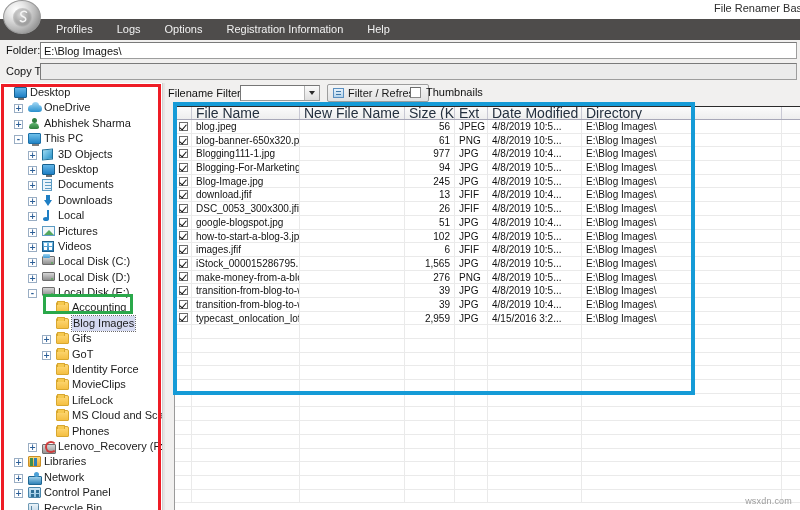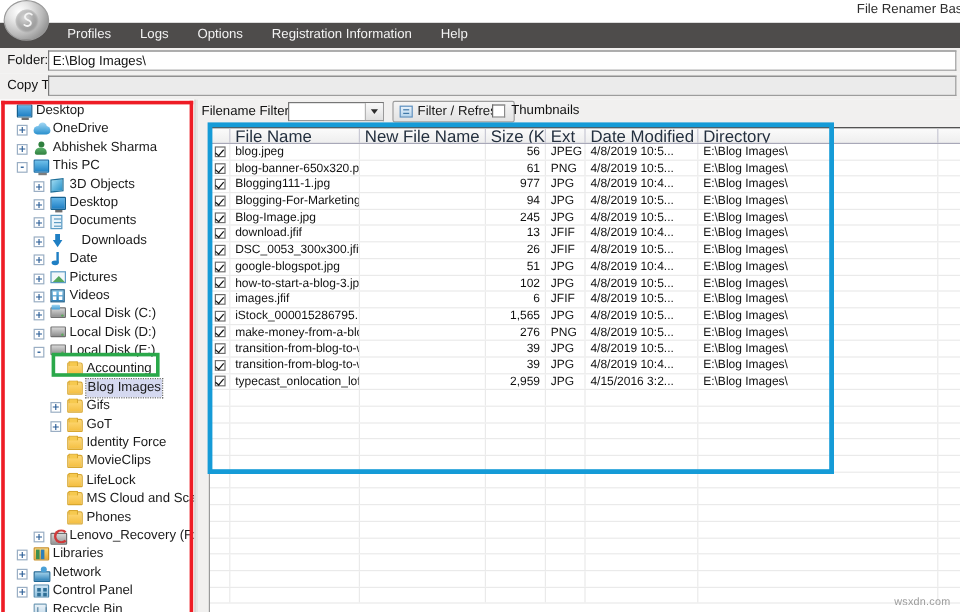--- a/index.html
+++ b/index.html
@@ -625,28 +625,28 @@
           <span class="tico" style="left: 42px;">
             <span class="ico-doc" style="display: block;"></span>
           </span>
           <span class="tlabel" style="left: 58px;">Documents</span>
         </div>
         <div class="tnode">
           <span class="exp" style="left: 28px;">+</span>
           <span class="tico" style="left: 42px;">
             <span class="ico-down" style="display: block;"></span>
           </span>
-          <span class="tlabel" style="left: 68px;">Downloads</span>
+          <span class="tlabel" style="left: 58px;">Downloads</span>
         </div>
         <div class="tnode">
           <span class="exp" style="left: 28px;">+</span>
           <span class="tico" style="left: 42px;">
             <span class="ico-music" style="display: block;"></span>
           </span>
-          <span class="tlabel" style="left: 58px;">Date</span>
+          <span class="tlabel" style="left: 58px;">Local</span>
         </div>
         <div class="tnode">
           <span class="exp" style="left: 28px;">+</span>
           <span class="tico" style="left: 42px;">
             <span class="ico-pic" style="display: block;"></span>
           </span>
           <span class="tlabel" style="left: 58px;">Pictures</span>
         </div>
         <div class="tnode">
           <span class="exp" style="left: 28px;">+</span>

